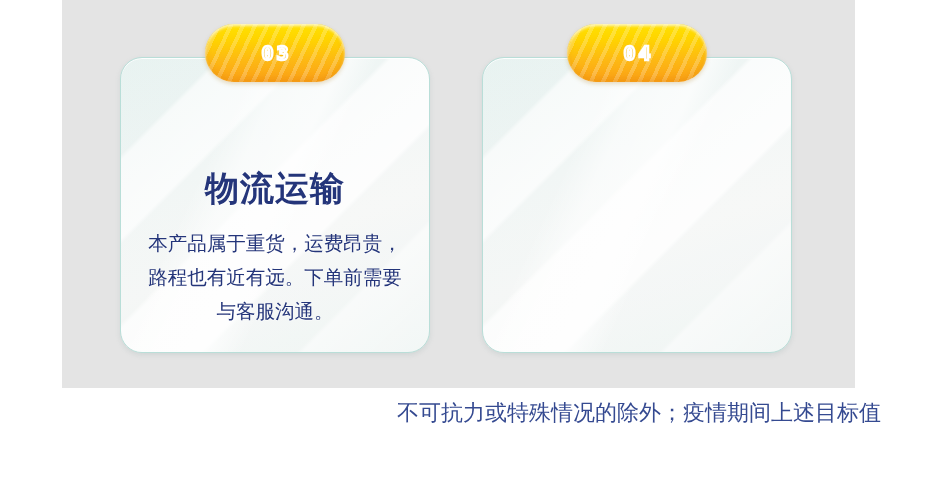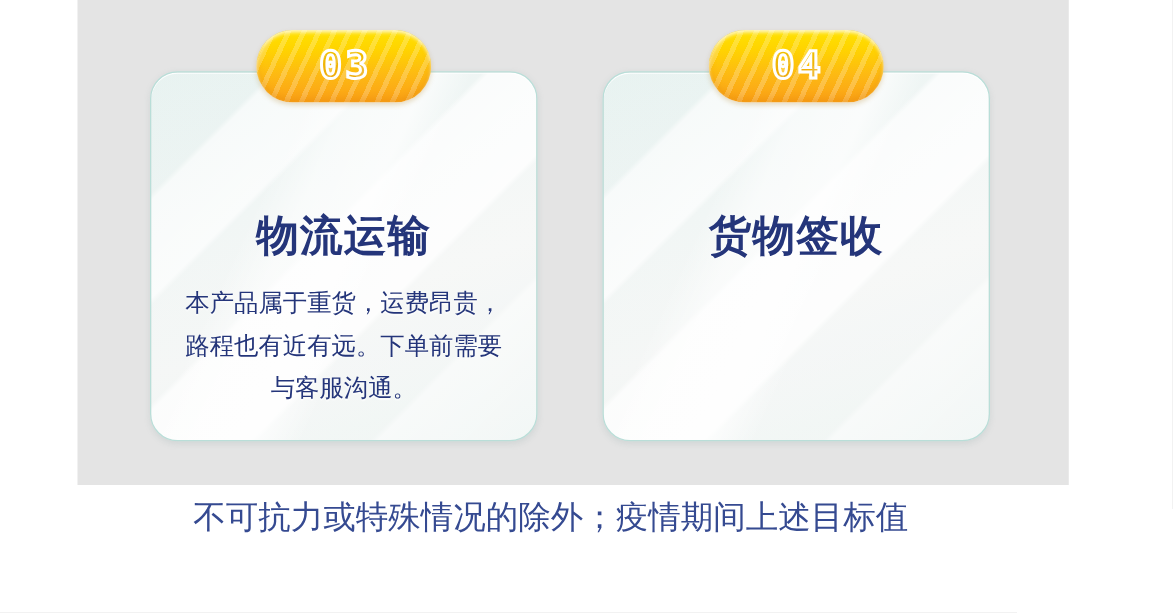--- a/index.html
+++ b/index.html
@@ -107,21 +107,21 @@
       inset 0 2px 3px rgba(255,255,255,0.75),
       inset 0 -3px 6px rgba(220,130,0,0.30),
       0 2px 4px rgba(170,120,20,0.25);
     display: flex;
     align-items: center;
     justify-content: center;
     z-index: 5;
   }
   .badge-num {
     font-family: "DejaVu Sans Mono", "Liberation Mono", monospace;
-    font-size: 30px;
+    font-size: 20px;
     font-weight: 700;
     letter-spacing: 3px;
     color: transparent;
     -webkit-text-stroke: 2.4px #ffffff;
     text-shadow: 0 1px 1px rgba(200,140,0,0.25);
     line-height: 1;
     padding-left: 3px;
   }
 
   .card-title {
@@ -149,23 +149,23 @@
     color: #24357a;
     text-shadow: 0 1px 1px rgba(255,255,255,0.7);
   }
 
   
   #footer {
     position: absolute;
     left: 0;
     top: 392px;
     width: 881px;
-    text-align: center;
+    text-align: right;
     color: #354a91;
-    font-size: 26px;
+    font-size: 22px;
     line-height: 42px;
     font-weight: 400;
   }
   #footer .fline { display: block; }
 </style>
 </head>
 <body>
 
 <div id="panel"></div>
 
@@ -178,21 +178,20 @@
       <div class="card-body">本产品属于重货，运费昂贵，路程也有近有远。下单前需要与客服沟通。</div>
     </div>
     <div class="badge">
       <span class="badge-num">03</span>
     </div>
   </div>
 
   <div class="card-wrap c2">
     <div class="glass-card">
       <div class="glass-sheen"></div>
-      <div class="card-title">货物签收</div>
     </div>
     <div class="badge">
       <span class="badge-num">04</span>
     </div>
   </div>
 
 </div>
 
 <div id="footer">
   <span class="fline">不可抗力或特殊情况的除外；疫情期间上述目标值</span>

